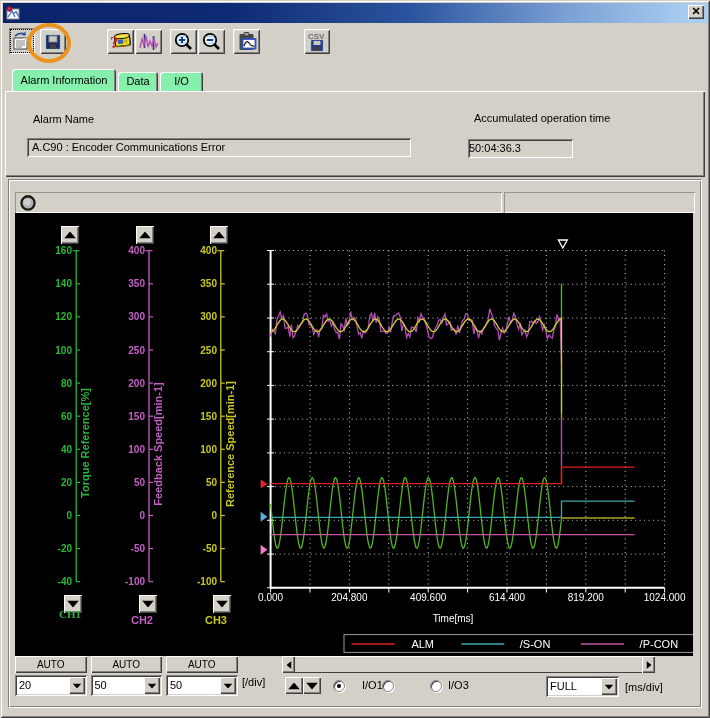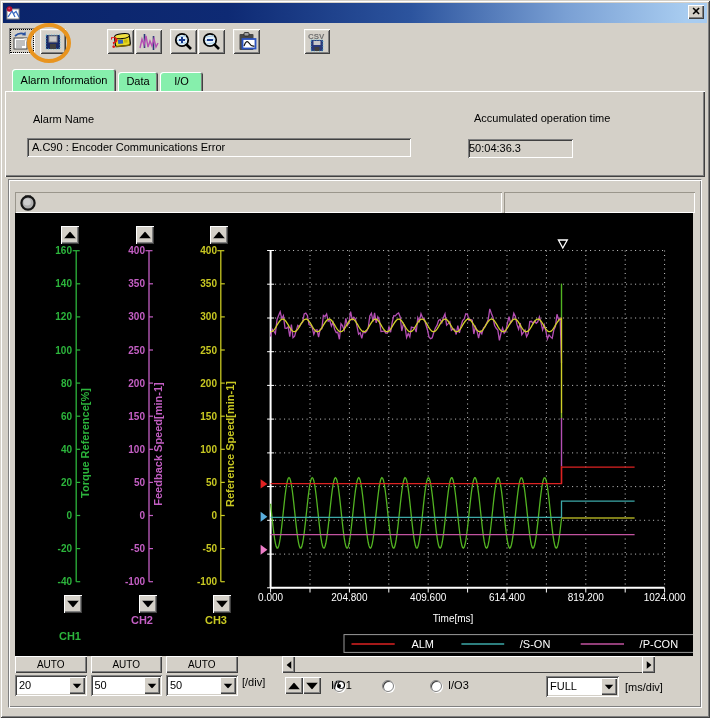--- a/index.html
+++ b/index.html
@@ -338,21 +338,21 @@
     <div class="sbtn" style="left:201px;top:46px;">
       <svg width="12" height="7" viewBox="0 0 12 7">
         <polygon points="6,0 12,7 0,7" fill="#000"></polygon>
       </svg>
     </div>
     <div class="sbtn" style="left:204px;top:415px;">
       <svg width="12" height="7" viewBox="0 0 12 7">
         <polygon points="0,0 12,0 6,7" fill="#000"></polygon>
       </svg>
     </div>
-    <div class="chlab" style="left:41px;top:450px;color:#2cb53c;">CH1</div>
+    <div class="chlab" style="left:41px;top:428px;color:#2cb53c;font-family:Liberation Serif, serif;">CH1</div>
     <div class="chlab" style="left:113px;top:434px;color:#c45fc4;">CH2</div>
     <div class="chlab" style="left:187px;top:434px;color:#c8c822;">CH3</div>
 </div>
 
 <div class="autobtn" style="left:15px;top:656px;">AUTO</div>
 <div class="autobtn" style="left:90.5px;top:656px;">AUTO</div>
 <div class="autobtn" style="left:166px;top:656px;">AUTO</div>
 <div class="combo" style="left:15px;top:675px;width:71.5px;">
     <span class="tx">20</span>
     <div class="drop">
@@ -394,21 +394,21 @@
     <svg width="12" height="7" viewBox="0 0 12 7">
       <polygon points="6,0 12,7 0,7" fill="#000"></polygon>
     </svg>
   </div>
 <div class="sbtn" style="left:303px;top:677px;width:18px;height:17px;">
     <svg width="12" height="7" viewBox="0 0 12 7">
       <polygon points="0,0 12,0 6,7" fill="#000"></polygon>
     </svg>
   </div>
 <div class="radio sel" style="left:333px;top:680px;"></div>
-<div class="rlbl" style="left:331px;top:679px;text-align:right;">I/O1</div>
+<div class="rlbl" style="left:362px;top:679px;text-align:right;">I/O1</div>
 <div class="radio" style="left:382px;top:680px;"></div>
 <div class="rlbl" style="left:399px;top:717px;">I/O2</div>
 <div class="radio" style="left:430px;top:680px;"></div>
 <div class="rlbl" style="left:448px;top:679px;">I/O3</div>
 <div class="combo" style="left:546px;top:676px;width:73px;">
     <span class="tx">FULL</span>
     <div class="drop">
       <svg width="9" height="5" viewBox="0 0 9 5">
         <polygon points="0,0 9,0 4.5,5" fill="#000"></polygon>
       </svg>

